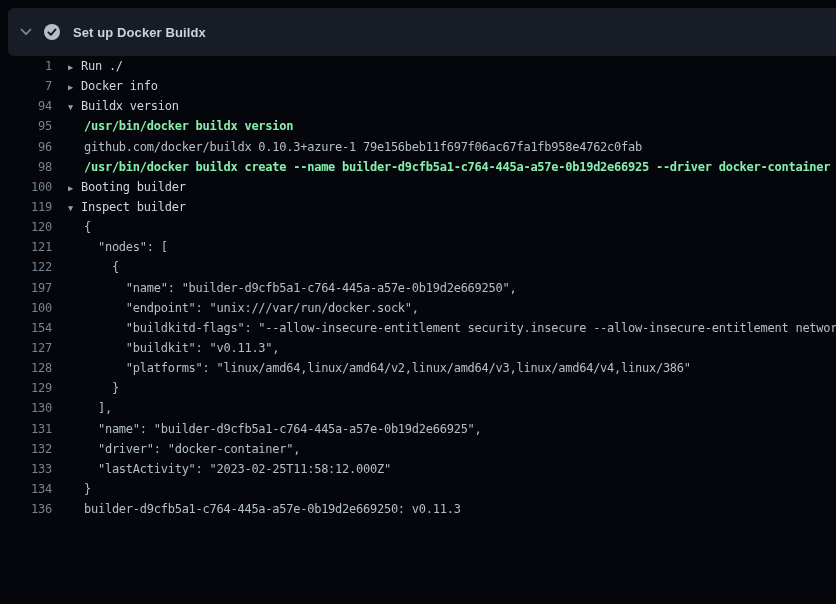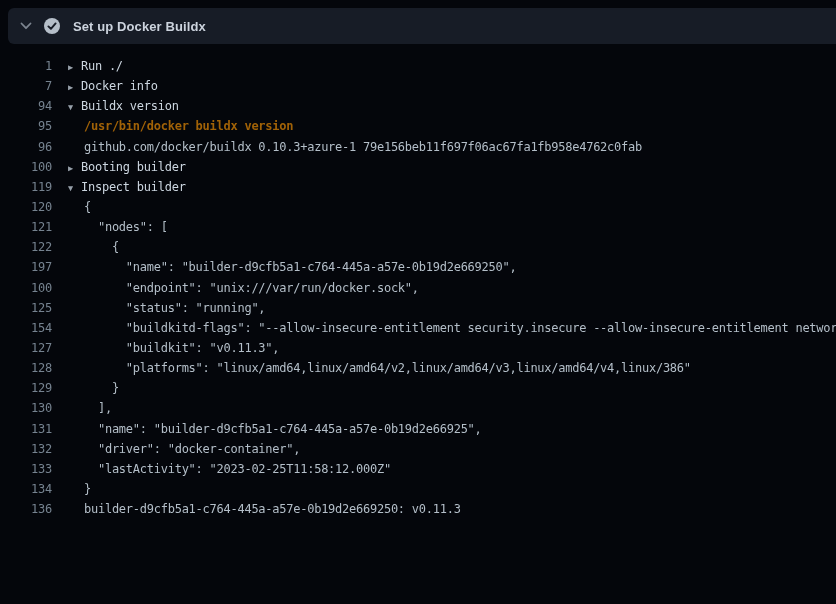--- a/index.html
+++ b/index.html
@@ -5,21 +5,21 @@
   * { margin:0; padding:0; box-sizing:border-box; }
   html,body { width:836px; height:604px; overflow:hidden; }
   body {
     background:#04060b;
     font-family:"Liberation Sans", sans-serif;
     position:relative;
   }
 
   
   .step-header {
-    position:absolute; top:8px; left:8px; right:0; height:36px;
+    position:absolute; top:8px; left:8px; right:0; height:48px;
     background:#171c26;
     border-radius:6px 0 0 6px;
     display:flex; align-items:center;
     padding-left:10px;
     cursor:pointer;
   }
   .chev { width:16px; height:16px; flex:none; margin-right:10px; }
   .status { width:16px; height:16px; flex:none; margin-right:13px; }
   .step-title {
     color:#ccd3dd; font-size:13px; font-weight:600; letter-spacing:.1px;
@@ -41,21 +41,21 @@
     flex:none; width:52px; text-align:right;
     color:#768390; cursor:pointer;
   }
   .content {
     flex:1; margin-left:16px; overflow:hidden;
   }
   .row.output .content, .row.command .content { padding-left:16px; }
   .row.group { cursor:pointer; }
   .row.group .content { color:#ccd6e0; }
   .row.output .content { color:#b4bfc9; }
-  .row.command .content { color:#a16207; font-weight:bold; }
+  .row.command .content { color:#86efac; font-weight:bold; }
   .tri {
     display:inline-block; width:13px;
     font-size:8.5px; color:#97a0aa;
   }
 </style>
 </head>
 <body>
 
 <div class="step-header">
   <svg class="chev" viewBox="0 0 16 16">
@@ -82,20 +82,24 @@
     <span class="content"><span class="tri">▼</span><span>Buildx version</span></span>
   </div>
     <div class="row command">
     <span class="gutter">95</span>
     <span class="content"><span>/usr/bin/docker buildx version</span></span>
   </div>
     <div class="row output">
     <span class="gutter">96</span>
     <span class="content"><span>github.com/docker/buildx 0.10.3+azure-1 79e156beb11f697f06ac67fa1fb958e4762c0fab</span></span>
   </div>
+    <div class="row command">
+    <span class="gutter">98</span>
+    <span class="content"><span>/usr/bin/docker buildx create --name builder-d9cfb5a1-c764-445a-a57e-0b19d2e66925 --driver docker-container</span></span>
+  </div>
     <div class="row group">
     <span class="gutter">100</span>
     <span class="content"><span class="tri">▶</span><span>Booting builder</span></span>
   </div>
     <div class="row group">
     <span class="gutter">119</span>
     <span class="content"><span class="tri">▼</span><span>Inspect builder</span></span>
   </div>
     <div class="row output">
     <span class="gutter">120</span>
@@ -109,24 +113,20 @@
     <span class="gutter">122</span>
     <span class="content"><span>    {</span></span>
   </div>
     <div class="row output">
     <span class="gutter">197</span>
     <span class="content"><span>      "name": "builder-d9cfb5a1-c764-445a-a57e-0b19d2e669250",</span></span>
   </div>
     <div class="row output">
     <span class="gutter">100</span>
     <span class="content"><span>      "endpoint": "unix:///var/run/docker.sock",</span></span>
-  </div>
-    <div class="row output">
-    <span class="gutter">125</span>
-    <span class="content"><span>      "status": "running",</span></span>
   </div>
     <div class="row output">
     <span class="gutter">154</span>
     <span class="content"><span>      "buildkitd-flags": "--allow-insecure-entitlement security.insecure --allow-insecure-entitlement network</span></span>
   </div>
     <div class="row output">
     <span class="gutter">127</span>
     <span class="content"><span>      "buildkit": "v0.11.3",</span></span>
   </div>
     <div class="row output">

